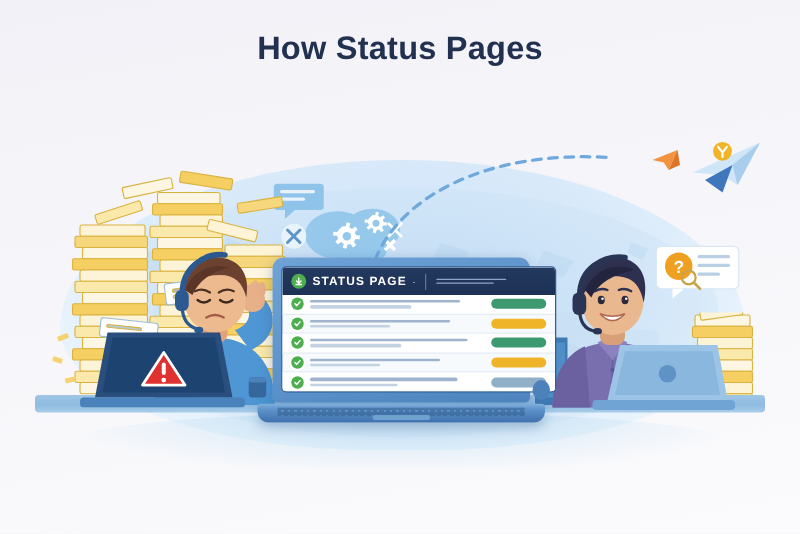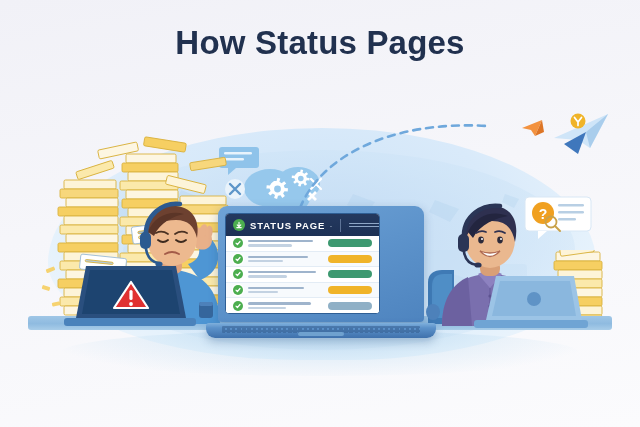--- a/index.html
+++ b/index.html
@@ -6,21 +6,21 @@
   body{
     width:640px;height:427px;overflow:hidden;
     background:#f3f3f8;
     font-family:"Liberation Sans","DejaVu Sans",sans-serif;
   }
   #canvas{position:relative;width:640px;height:427px;overflow:hidden;
     background:linear-gradient(170deg,#f1f1f7 0%,#f6f6fa 45%,#fbfbfd 100%);}
 
   
   .title-block{position:absolute;left:0;top:22px;width:640px;text-align:center;z-index:40;}
-  .title-line{font-size:33px;font-weight:bold;letter-spacing:.2px;line-height:1.30;white-space:nowrap;}
+  .title-line{font-size:26px;font-weight:bold;letter-spacing:.2px;line-height:1.30;white-space:nowrap;}
   .t-navy{color:#21314f;}
   .t-orange{color:#e5801e;}
 
   
   .blob{position:absolute;left:48px;top:128px;width:548px;height:232px;
     background:radial-gradient(ellipse at 50% 35%,#cfe4f7 0%,#d9eafa 45%,#e6f2fc 72%,rgba(238,246,253,0) 100%);
     border-radius:50% 50% 46% 46%/58% 58% 42% 42%;z-index:1;}
   .blob2{position:absolute;left:70px;top:150px;width:505px;height:200px;
     background:radial-gradient(ellipse at 50% 45%,#c4dcf4 0%,rgba(206,228,247,.65) 55%,rgba(222,238,252,0) 100%);
     border-radius:50%;z-index:1;}
@@ -61,21 +61,21 @@
 
   
   .lap-left{position:absolute;left:64px;top:262px;z-index:20;}
   .lap-right{position:absolute;left:470px;top:272px;z-index:20;}
 
   
   .laptop{position:absolute;left:218px;top:206px;width:206px;z-index:24;}
   .lid{width:206px;height:116px;background:linear-gradient(160deg,#6fa3d6 0%,#5d93cb 50%,#4e84bf 100%);
     border-radius:9px 9px 4px 4px;padding:7px 7px 8px 7px;box-sizing:border-box;
     box-shadow:0 3px 10px rgba(40,80,130,.30);}
-  .screen{width:155px;height:101px;background:#ffffff;border-radius:4px;overflow:hidden;
+  .screen{width:220px;height:101px;background:#ffffff;border-radius:4px;overflow:hidden;
     border:1px solid #2f5f95;box-sizing:border-box;display:flex;flex-direction:column;}
   .sp-header{height:22px;background:linear-gradient(180deg,#24395f 0%,#1d3155 100%);
     display:flex;align-items:center;padding:0 7px;box-sizing:border-box;gap:5px;}
   .sp-badge{width:12px;height:12px;border-radius:50%;background:#4cae4f;
     display:flex;align-items:center;justify-content:center;flex:none;}
   .sp-title{color:#ffffff;font-size:9.5px;font-weight:bold;letter-spacing:.9px;white-space:nowrap;}
   .sp-sub{color:#dfe9f6;font-size:5.3px;font-weight:bold;letter-spacing:.5px;white-space:nowrap;}
   .sp-div{width:1px;height:13px;background:#5e7498;margin:0 3px;flex:none;}
   .sp-meta{display:flex;flex-direction:column;gap:1.6px;flex:1;align-items:flex-start;}
   .sp-metaline{height:1.4px;background:#8ea6c6;border-radius:1px;}

